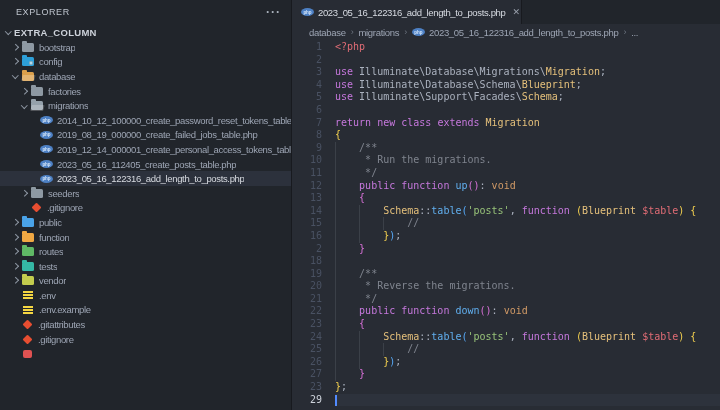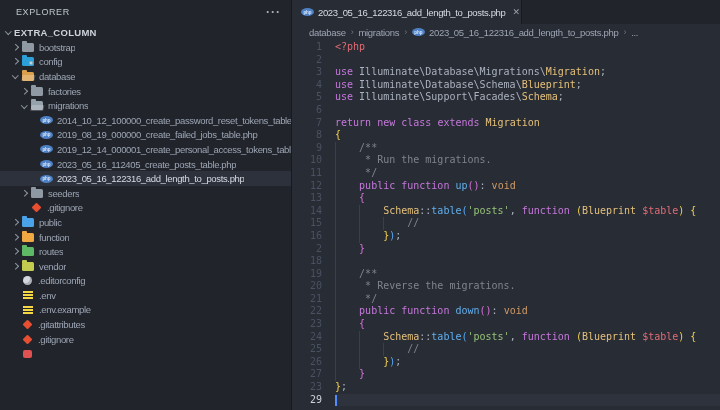--- a/index.html
+++ b/index.html
@@ -153,26 +153,27 @@
           <span class="ficon" style="background: rgb(240, 168, 67);"></span>
           <span class="label">function</span>
         </div>
         <div class="tree-row" style="padding-left: 10px;">
           <span class="chev"></span>
           <span class="ficon" style="background: rgb(95, 184, 101);"></span>
           <span class="label">routes</span>
         </div>
         <div class="tree-row" style="padding-left: 10px;">
           <span class="chev"></span>
+          <span class="ficon" style="background: rgb(53, 184, 165);"></span>
+          <span class="label">tests</span>
+        </div>
+        <div class="tree-row" style="padding-left: 10px;">
+          <span class="chev"></span>
           <span class="ficon" style="background: rgb(195, 204, 78);"></span>
           <span class="label">vendor</span>
-        </div>
-        <div class="tree-row" style="padding-left: 21px;">
-          <span class="editorconfig-icon"></span>
-          <span class="label">.editorconfig</span>
         </div>
         <div class="tree-row" style="padding-left: 21px;">
           <span class="env-icon"></span>
           <span class="label">.env</span>
         </div>
         <div class="tree-row" style="padding-left: 21px;">
           <span class="env-icon"></span>
           <span class="label">.env.example</span>
         </div>
         <div class="tree-row" style="padding-left: 21px;">

